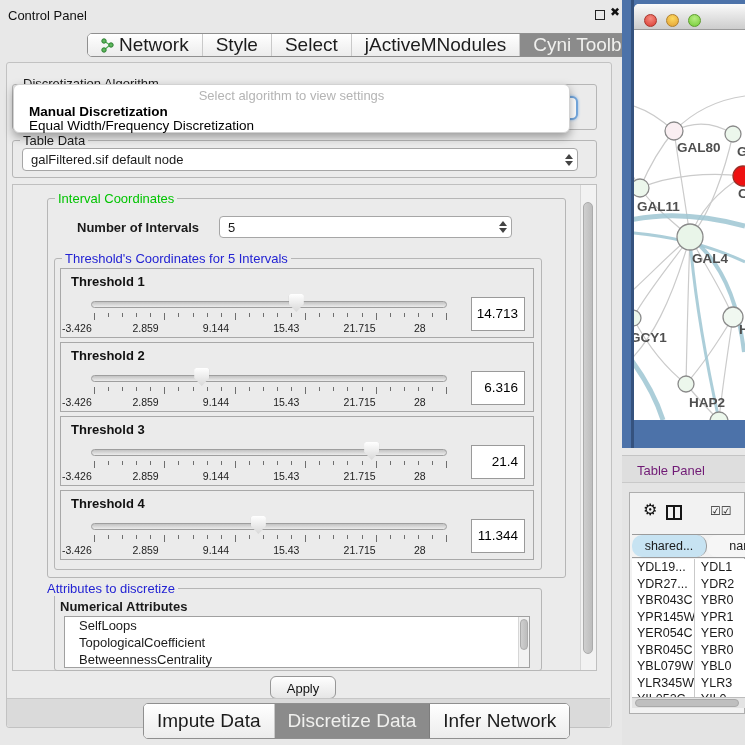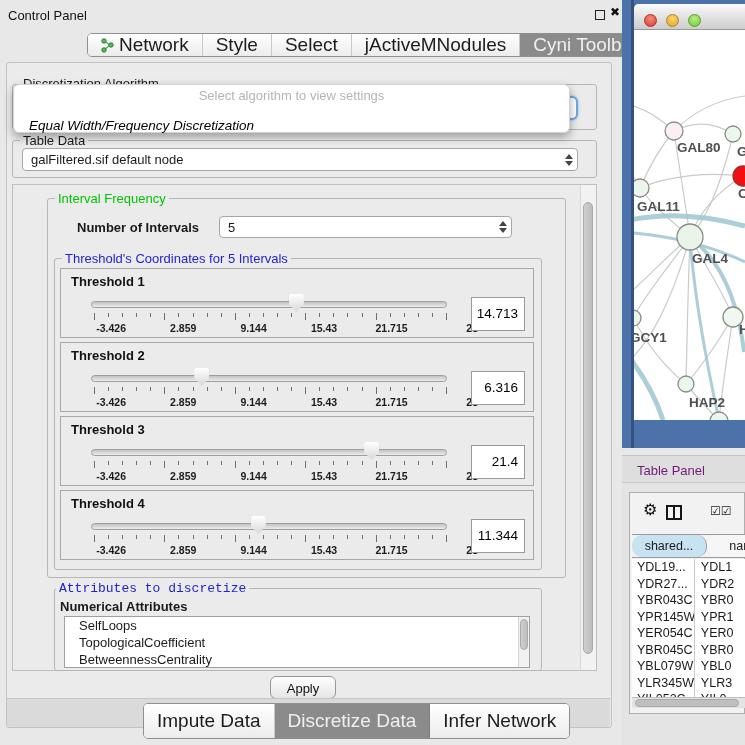--- a/index.html
+++ b/index.html
@@ -53,21 +53,21 @@
   .th-panel{position:absolute;left:60px;width:474px;height:70px;border:1px solid #a8a8a8;background:#ebebeb;}
   .th-label{position:absolute;left:10px;top:5px;font-size:13px;font-weight:bold;color:#111;}
   .track{position:absolute;left:30px;top:32px;width:356px;height:7px;border:1px solid #9e9e9e;
          border-radius:4px;background:linear-gradient(#c3c3c3,#ececec);}
   .thumb{position:absolute;top:25px;width:15px;height:18px;
          background:linear-gradient(#ffffff,#d8d8d8);
          clip-path:polygon(12% 0,88% 0,100% 10%,100% 55%,50% 100%,0 55%,0 10%);
          filter:drop-shadow(0 0 1px #777);}
   .tick{position:absolute;top:44px;width:1px;background:#6e6e6e;}
   .tick.major{height:7px;} .tick.minor{height:4px;}
-  .tlabel{position:absolute;top:53px;width:64px;text-align:right;font-size:10.5px;font-weight:bold;color:#1c1c1c;}
+  .tlabel{position:absolute;top:53px;width:64px;text-align:left;font-size:10.5px;font-weight:normal;color:#1c1c1c;}
   .valbox{position:absolute;left:410px;top:28px;width:54px;height:34px;background:#fff;
           border:1px solid #9a9a9a;font-size:13.5px;text-align:right;line-height:32px;padding-right:6px;color:#000;}
 
   .listbox{background:#fff;border:1px solid #a0a0a0;overflow:hidden;font-size:13px;}
   .listbox .li{height:17px;line-height:17px;padding-left:14px;white-space:nowrap;}
 
   .applybtn{left:270px;top:676px;width:66px;height:23px;border:1px solid #979797;border-radius:6px;
             background:linear-gradient(#fefefe,#e6e6e6);font-size:13px;text-align:center;line-height:21px;color:#111;}
 
   .bottomstrip{left:1px;top:698px;width:603px;height:29px;background:#dadada;border-top:1px solid #c6c6c6;
@@ -139,39 +139,40 @@
   </div>
 
   <div class="abs content-panel"></div>
 
   <div class="abs groupbox" style="left:12px;top:84px;width:585px;height:46px;"></div>
   <div class="abs group-label" style="left:20px;top:76px;">Discretization Algorithm</div>
   <div class="abs focusring" style="left:22px;top:96px;width:556px;height:24px;"></div>
 
   <div class="abs popup">
     <div class="ph">Select algorithm to view settings</div>
-    <div class="it" style="top:33px;font-style:italic;">Equal Width/Frequency Discretization</div>
+    <div class="it b" style="top:19px;">Manual Discretization</div>
+    <div class="it" style="top:33px;">Equal Width/Frequency Discretization</div>
   </div>
 
   <div class="abs groupbox" style="left:12px;top:140px;width:585px;height:38px;"></div>
   <div class="abs group-label" style="left:20px;top:133px;z-index:5;">Table Data</div>
   <div class="abs combobox" style="left:22px;top:148px;width:556px;height:23px;">
     <span class="cbtext">galFiltered.sif default node</span>
     <span class="spin">
         <span class="up"></span>
         <span class="dn"></span>
       </span>
   </div>
 
   <div class="abs bigpanel"></div>
   <div class="abs vtrack" style="left:580px;top:185px;width:16px;height:485px;"></div>
   <div class="abs vthumb" style="left:583px;top:202px;width:10px;height:452px;"></div>
 
   <div class="abs groupbox" style="left:47px;top:198px;width:519px;height:380px;"></div>
-  <div class="abs group-label green" style="left:55px;top:191px;">Interval Frequency</div>
+  <div class="abs group-label green" style="left:55px;top:191px;">Interval Coordinates</div>
 
   <div class="abs" style="left:77px;top:220px;font-size:13px;font-weight:bold;">Number of Intervals</div>
   <div class="abs combobox" style="left:219px;top:216px;width:293px;height:22px;">
     <span class="cbtext">5</span>
     <span class="spin">
         <span class="up"></span>
         <span class="dn"></span>
       </span>
   </div>
 
@@ -342,21 +343,21 @@
           <div class="tlabel" style="left: 141.8px;">9.144</div>
           <div class="tlabel" style="left: 212.2px;">15.43</div>
           <div class="tlabel" style="left: 282.6px;">21.715</div>
           <div class="tlabel" style="left: 353px;">28</div>
         </div>
     <div class="valbox">11.344</div>
   </div>
     </div>
 
   <div class="abs groupbox" style="left:54px;top:588px;width:488px;height:83px;"></div>
-  <div class="abs group-label bluelbl" style="left:56px;top:581px;font-family:Liberation Mono, monospace;">Attributes to discretize</div>
+  <div class="abs group-label bluelbl" style="left:44px;top:581px;">Attributes to discretize</div>
   <div class="abs" style="left:60px;top:599px;font-size:13px;font-weight:bold;">Numerical Attributes</div>
   <div class="abs listbox" style="left:64px;top:616px;width:466px;height:52px;" id="attrList">
       <div class="li">SelfLoops</div>
       <div class="li">TopologicalCoefficient</div>
       <div class="li">BetweennessCentrality</div>
     </div>
   <div class="abs vtrack" style="left:518px;top:617px;width:11px;height:50px;"></div>
   <div class="abs vthumb" style="left:520px;top:619px;width:8px;height:31px;"></div>
 
   <button class="abs applybtn">Apply</button>

